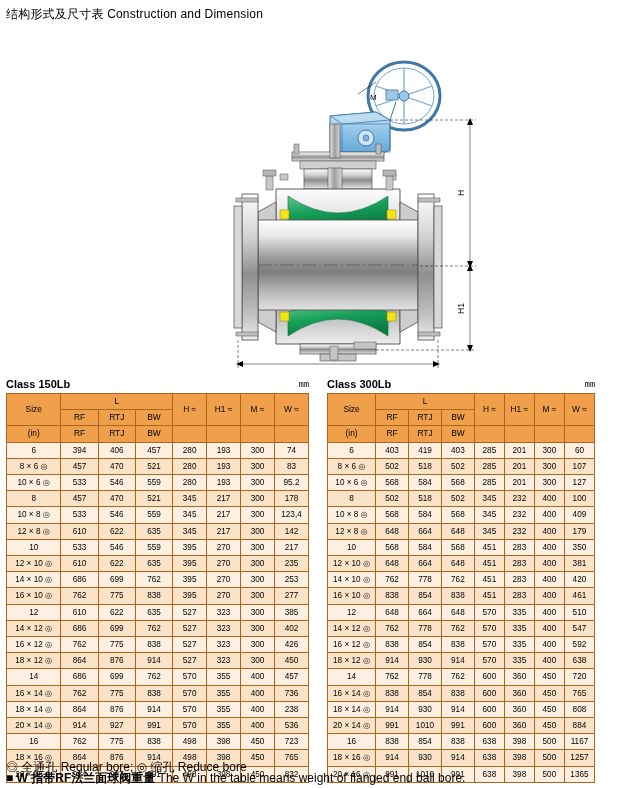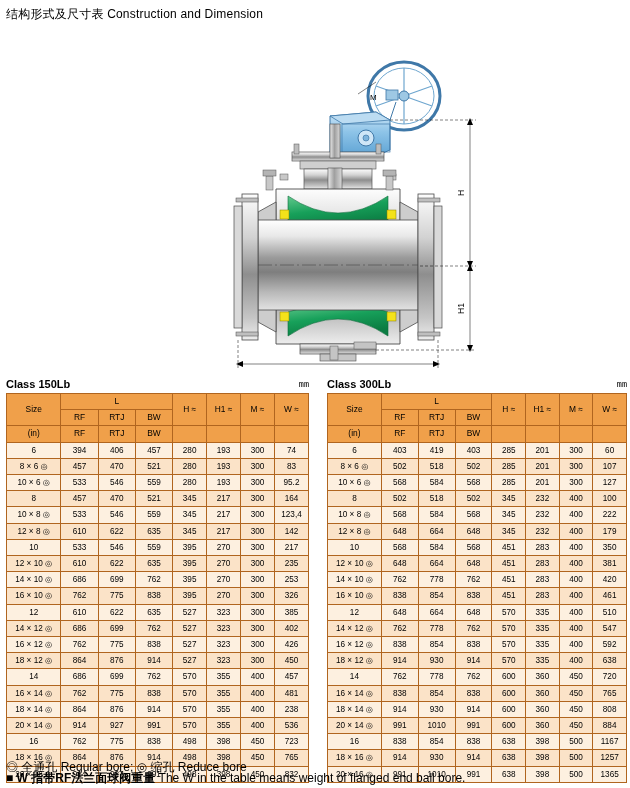--- a/index.html
+++ b/index.html
@@ -29,21 +29,21 @@
   }
 
   
   .tables {
     position: absolute;
     left: 0; top: 378px;
     width: 630px;
   }
   .tbl-block { position: absolute; top: 0; }
   .tbl-block.left { left: 6px; width: 303px; }
-  .tbl-block.right { left: 327px; width: 300px; }
+  .tbl-block.right { left: 327px; width: 268px; }
 
   .tbl-head-row {
     display: flex;
     justify-content: space-between;
     align-items: flex-end;
     margin-bottom: 3px;
     gap: 36px;
   }
   .tbl-class {
     font-size: 11px;
@@ -324,21 +324,21 @@
               <td>95.2</td>
             </tr>
             <tr>
               <td class="size-cell">8</td>
               <td>457</td>
               <td>470</td>
               <td>521</td>
               <td>345</td>
               <td>217</td>
               <td>300</td>
-              <td>164</td>
+              <td>178</td>
             </tr>
             <tr>
               <td class="size-cell">10 × 8 ◎</td>
               <td>533</td>
               <td>546</td>
               <td>559</td>
               <td>345</td>
               <td>217</td>
               <td>300</td>
               <td>123,4</td>
@@ -384,21 +384,21 @@
               <td>253</td>
             </tr>
             <tr>
               <td class="size-cell">16 × 10 ◎</td>
               <td>762</td>
               <td>775</td>
               <td>838</td>
               <td>395</td>
               <td>270</td>
               <td>300</td>
-              <td>326</td>
+              <td>277</td>
             </tr>
             <tr>
               <td class="size-cell">12</td>
               <td>610</td>
               <td>622</td>
               <td>635</td>
               <td>527</td>
               <td>323</td>
               <td>300</td>
               <td>385</td>
@@ -444,21 +444,21 @@
               <td>457</td>
             </tr>
             <tr>
               <td class="size-cell">16 × 14 ◎</td>
               <td>762</td>
               <td>775</td>
               <td>838</td>
               <td>570</td>
               <td>355</td>
               <td>400</td>
-              <td>481</td>
+              <td>736</td>
             </tr>
             <tr>
               <td class="size-cell">18 × 14 ◎</td>
               <td>864</td>
               <td>876</td>
               <td>914</td>
               <td>570</td>
               <td>355</td>
               <td>400</td>
               <td>238</td>
@@ -590,21 +590,21 @@
               <td>100</td>
             </tr>
             <tr>
               <td class="size-cell">10 × 8 ◎</td>
               <td>568</td>
               <td>584</td>
               <td>568</td>
               <td>345</td>
               <td>232</td>
               <td>400</td>
-              <td>222</td>
+              <td>409</td>
             </tr>
             <tr>
               <td class="size-cell">12 × 8 ◎</td>
               <td>648</td>
               <td>664</td>
               <td>648</td>
               <td>345</td>
               <td>232</td>
               <td>400</td>
               <td>179</td>

